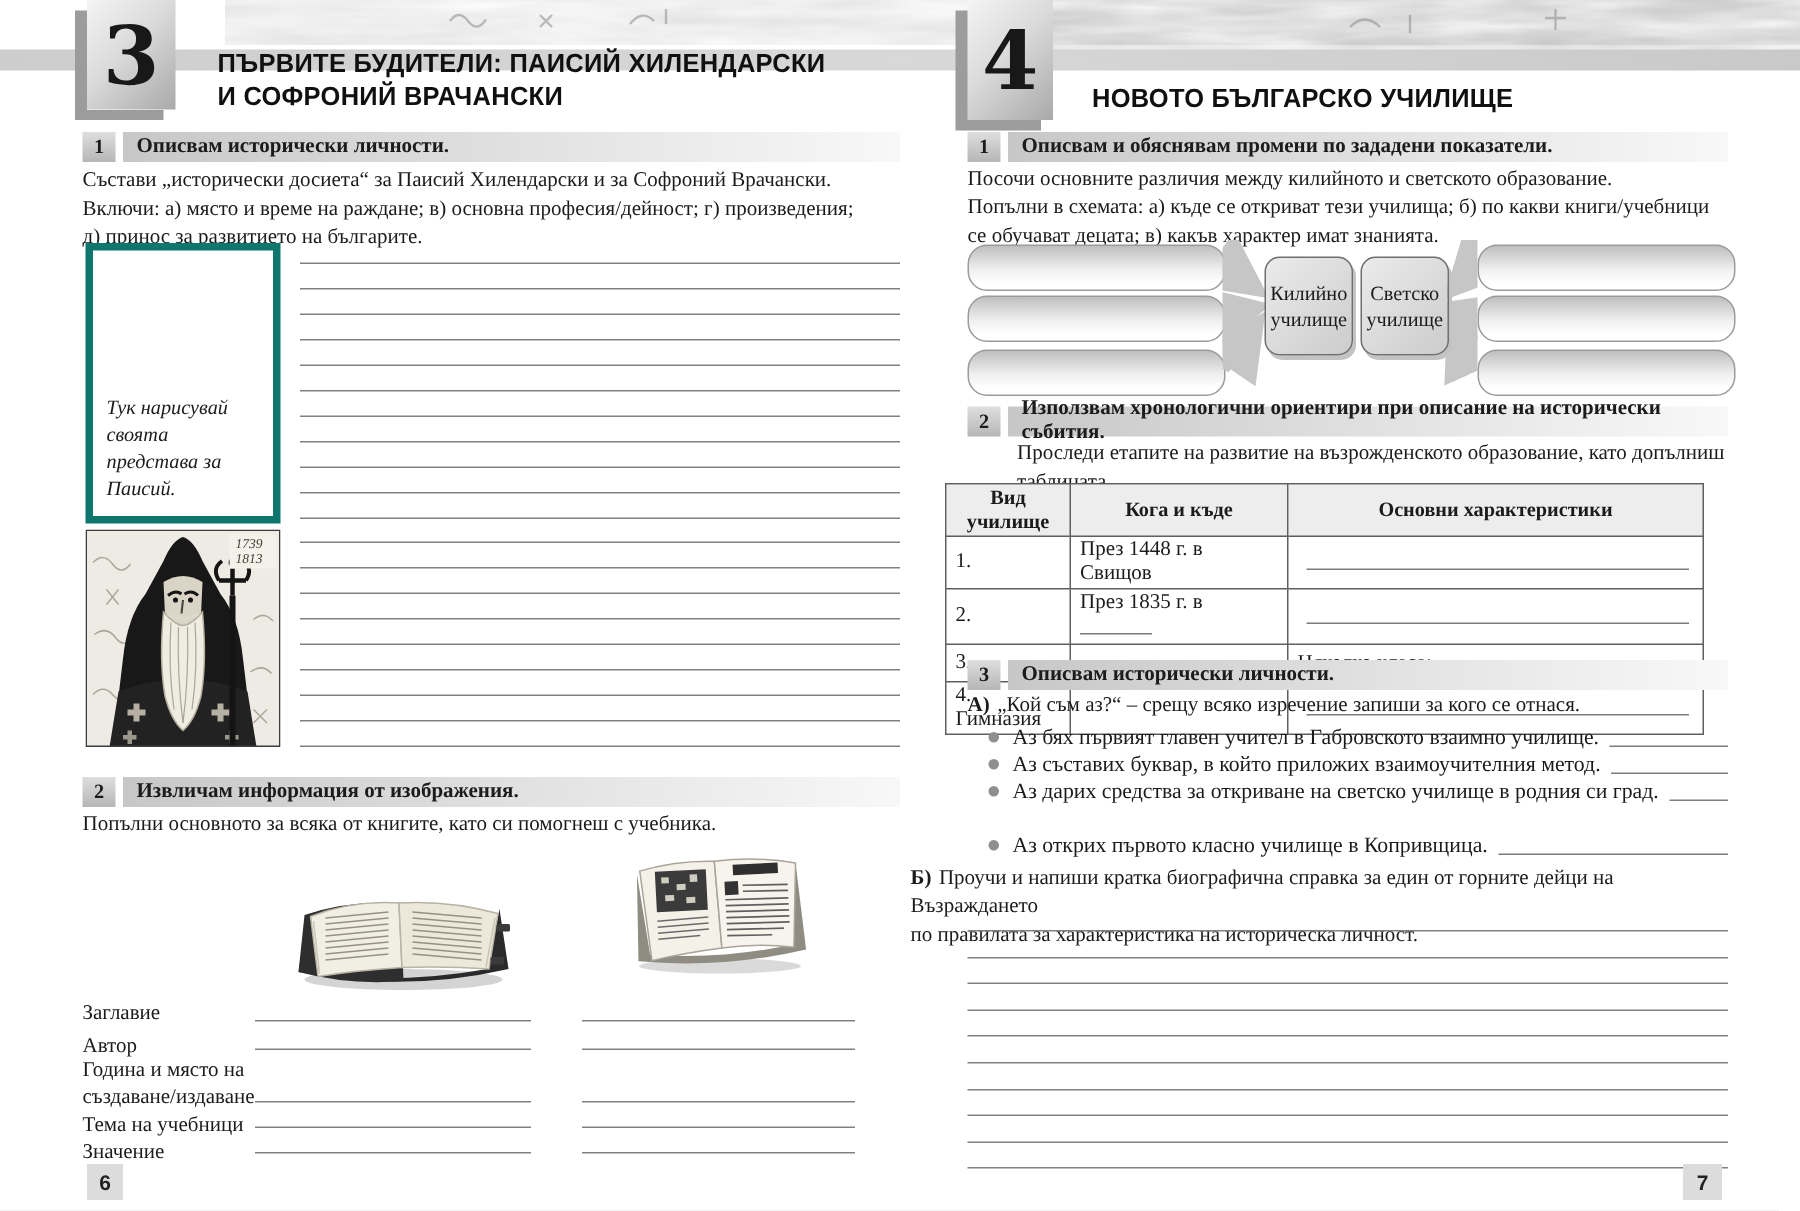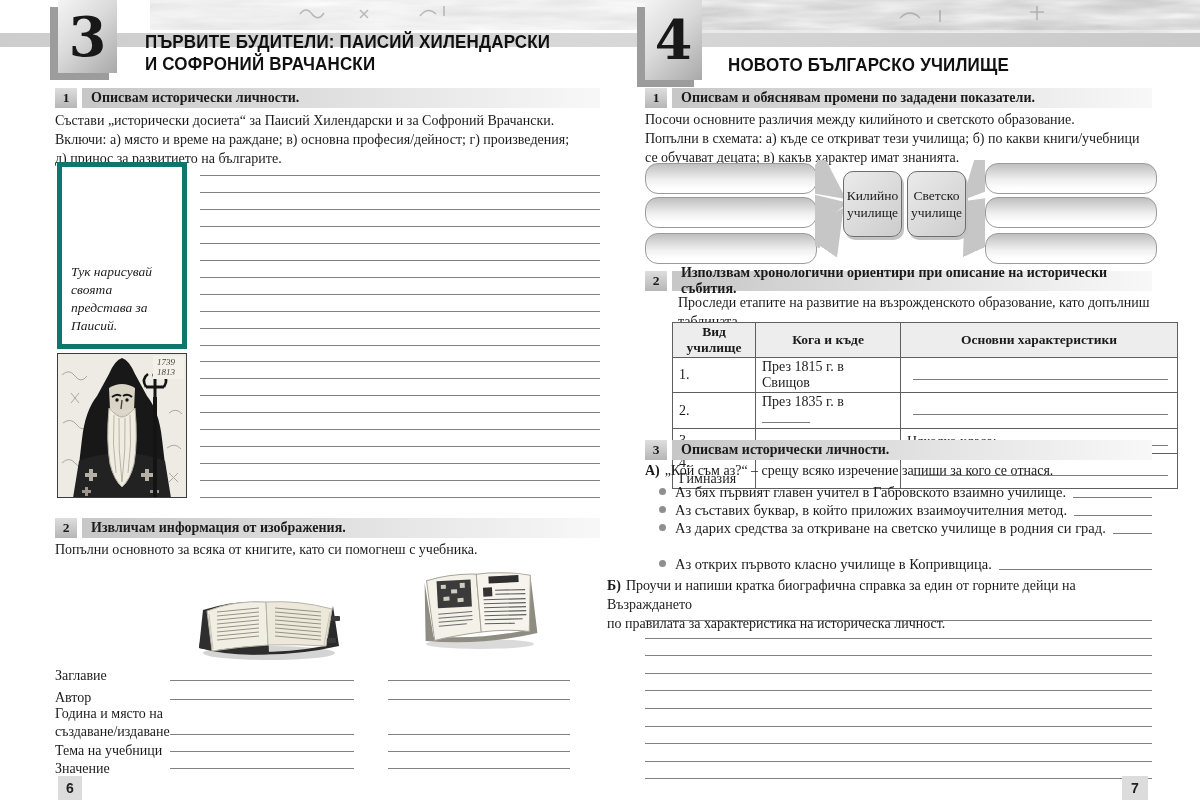--- a/index.html
+++ b/index.html
@@ -300,35 +300,35 @@
     <span>Светско</span>
     <span>училище</span>
   </div>
 
   <div class="sec" style="left:645px;top:271px;width:507px">
     <div class="chip">2</div>
     <div class="bar">Използвам хронологични ориентири при описание на исторически събития.</div>
   </div>
   <div class="txt" style="left:678px;top:293px;width:507px">Проследи етапите на развитие на възрожденското образование, като допълниш таблицата.</div>
 
-  <table class="tbl" style="left:672px;top:322px;width:505px">
+  <table class="tbl" style="left:630px;top:322px;width:505px">
     <colgroup>
         <col style="width:83px">
         <col style="width:145px">
         <col style="width:277px">
       </colgroup>
     <tbody>
         <tr>
       <th>Вид училище</th>
       <th>Кога и къде</th>
       <th>Основни характеристики</th>
     </tr>
     <tr>
       <td>1.</td>
-      <td>През 1815 г. в Свищов</td>
+      <td>През 1448 г. в Свищов</td>
       <td>
             <div class="flexline">
               <span class="fill"></span>
             </div>
           </td>
     </tr>
     <tr>
       <td>2.</td>
       <td><span>През 1835 г. в</span>&nbsp;<span class="cline" style="width:48px"></span></td>
       <td>

